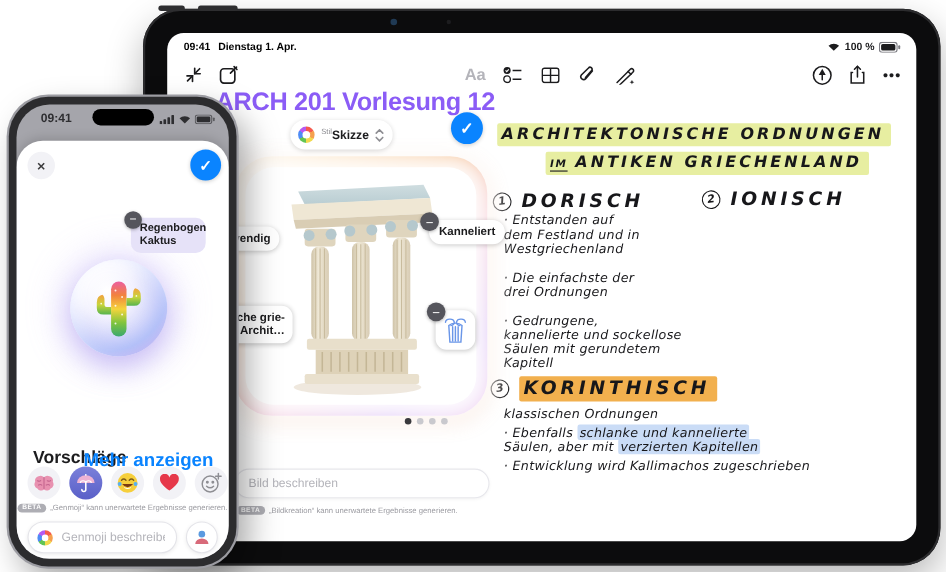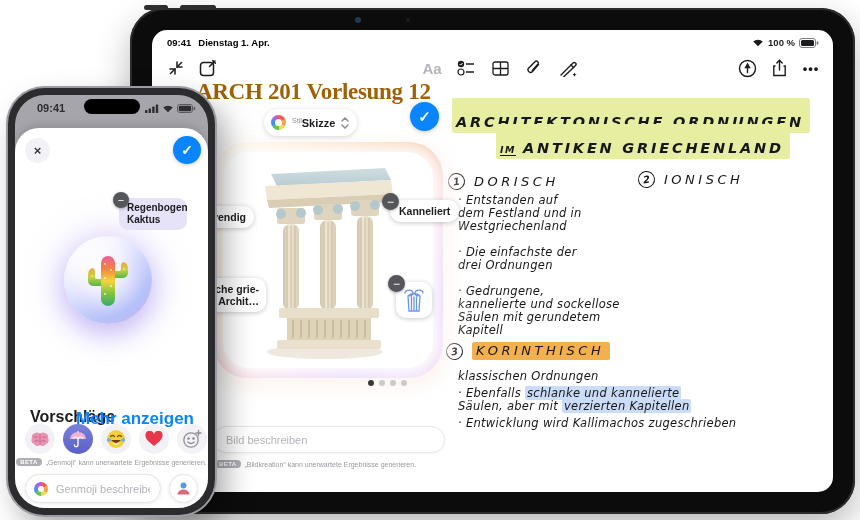--- a/index.html
+++ b/index.html
@@ -17,21 +17,21 @@
   .ipad-screen{position:absolute;inset:22px;background:#fff;border-radius:15px;overflow:hidden;}
 
   .ipd-status-left{position:absolute;left:15px;top:7px;font-size:9.5px;font-weight:700;color:#000;}
   .ipd-status-left .date{font-weight:600;margin-left:7px;}
   .ipd-status-right{position:absolute;right:14px;top:7px;display:flex;align-items:center;gap:4px;font-size:9.5px;font-weight:700;}
 
   .tbtn{position:absolute;top:26px;width:24px;height:24px;display:flex;align-items:center;justify-content:center;cursor:pointer;}
   .aa{color:#b4b4ba;font-size:15px;font-weight:700;}
   .dots3{font-size:13px;letter-spacing:1px;color:#1c1c1e;font-weight:700;}
 
-  .note-title{position:absolute;left:44px;top:49px;font-size:23px;font-weight:800;color:#a16207;letter-spacing:-.3px;font-family:Liberation Serif, serif;}
+  .note-title{position:absolute;left:44px;top:49px;font-size:23px;font-weight:800;color:#8b5cf6;letter-spacing:-.3px;}
 
   .stil-pill{position:absolute;left:112px;top:79px;height:27px;padding:0 8px 0 7px;background:#fff;border-radius:14px;
              box-shadow:0 1px 5px rgba(0,0,0,.16);display:flex;align-items:center;gap:6px;cursor:pointer;z-index:6;}
   .flower{width:15px;height:15px;border-radius:50%;position:relative;flex:0 0 auto;
           background:conic-gradient(#f55a4e 0 60deg,#f5a04e 60deg 120deg,#f2d94e 120deg 180deg,#62c454 180deg 240deg,#4e8cf5 240deg 300deg,#b65af0 300deg 360deg);}
   .flower::after{content:"";position:absolute;inset:4px;background:#fff;border-radius:50%;}
   .stil-txt{display:flex;flex-direction:row;line-height:1;}
   .stil-label{font-size:7px;color:#8e8e93;}
   .stil-value{font-size:11px;font-weight:700;margin-top:1px;}
 
@@ -65,28 +65,28 @@
              font-family:"Liberation Sans",sans-serif;outline:none;}
   .ipd-input::placeholder{color:#b4b4ba;}
   .beta-line{display:flex;align-items:center;gap:4px;font-size:7px;color:#9a9aa0;}
   .ipd-beta{position:absolute;left:63px;top:430px;}
   .beta-pill{background:#aeaeb4;color:#fff;border-radius:5px;padding:1px 4px;font-size:6px;font-weight:700;letter-spacing:.4px;}
 
   
   .hw{font-family:"DejaVu Sans",sans-serif;font-style:italic;color:#17171a;}
   .hw-title1{position:absolute;left:300px;top:84px;font-size:14.5px;font-weight:700;letter-spacing:2.8px;white-space:nowrap;}
   .hw-title2{position:absolute;left:344px;top:110px;font-size:14.5px;font-weight:700;letter-spacing:2.8px;white-space:nowrap;}
-  .hl-y{background:#e7eea1;padding:16px 6px 3px 4px;border-radius:2px;}
+  .hl-y{background:#e7eea1;padding:2px 6px 3px 4px;border-radius:2px;}
   .hl-o{background:#f2b04e;padding:1px 6px 2px 4px;border-radius:2px;}
   .hl-b{background:#cadcf6;border-radius:2px;padding:0 2px;}
   .im-small{font-size:9.5px;border-bottom:1.6px solid #17171a;margin-right:7px;letter-spacing:1.5px;}
   .hw-num{display:inline-flex;width:17px;height:17px;border:1.6px solid #17171a;border-radius:50%;
           align-items:center;justify-content:center;font-size:10px;font-weight:700;transform:rotate(-8deg);flex:0 0 auto;}
   .hw-head{display:flex;align-items:center;gap:9px;position:absolute;}
-  .hw-ht{font-size:13px;font-weight:400;letter-spacing:3.5px;white-space:nowrap;}
+  .hw-ht{font-size:17px;font-weight:700;letter-spacing:3.5px;white-space:nowrap;}
   .hw-lines{position:absolute;}
   .hw-line{height:13px;font-size:11.5px;font-weight:500;letter-spacing:.3px;white-space:nowrap;line-height:13px;}
   .h1{left:296px;top:143px;} .l1{left:306px;top:164px;}
   .h2{left:486px;top:141px;} .l2{left:498px;top:162px;}
   .h3{left:294px;top:312px;} .l3{left:306px;top:340px;}
   .mt4{margin-top:4px;}
 
   
   .iphone{position:absolute;left:8px;top:88px;width:207px;height:427px;background:#2c2c2e;border-radius:36px;z-index:10;
           box-shadow:0 0 0 2px #9c9ca2,10px 14px 30px rgba(0,0,0,.35);}

